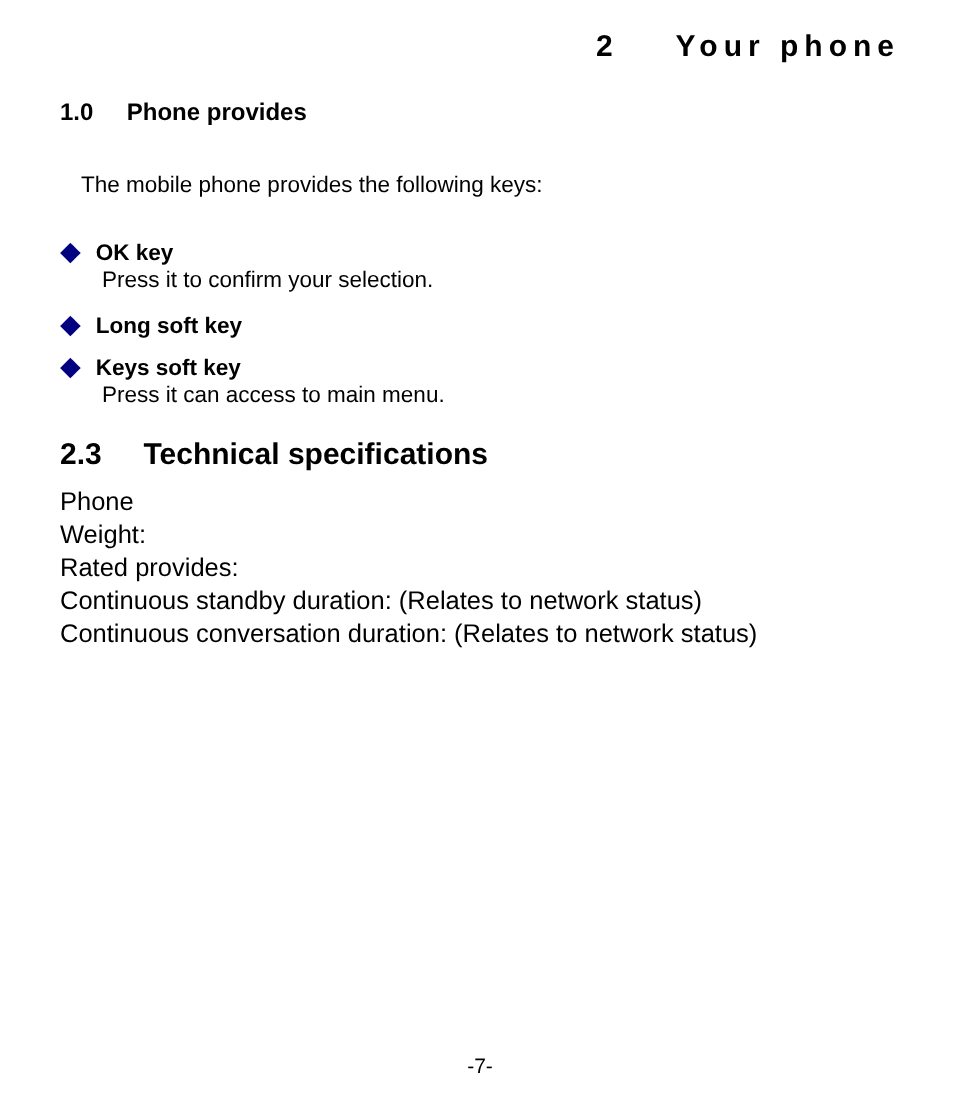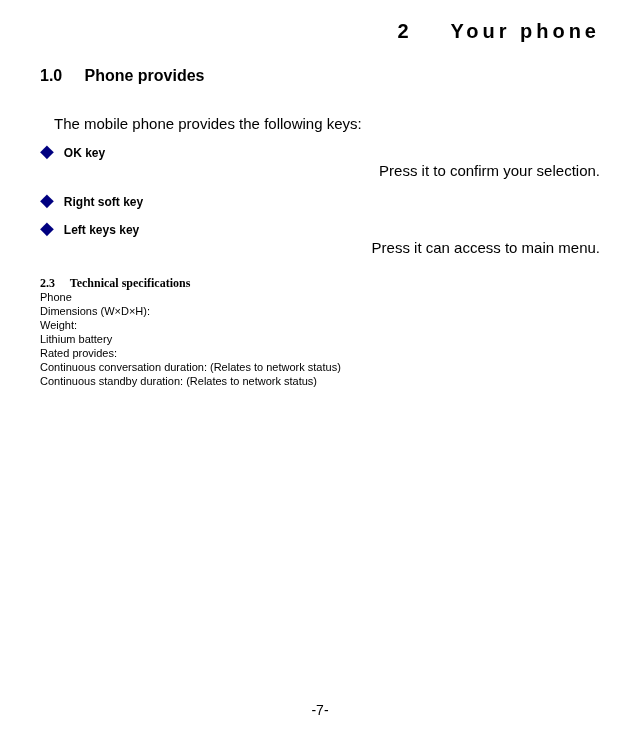--- a/index.html
+++ b/index.html
@@ -40,21 +40,21 @@
     .subsection {
       margin-bottom: 16px;
     }
 
     .section-22 {
       margin-top: 30px;
     }
 
     .intro-text {
       margin-left: 14px;
-      margin-bottom: 8px;
+      margin-bottom: 24px;
       font-size: 15px;
     }
 
     .key-item {
       display: flex;
       flex-direction: column;
       margin-bottom: 6px;
     }
 
     .key-label-row {
@@ -64,40 +64,39 @@
     }
 
     .diamond {
       color: #000080;
       font-size: 18px;
       flex-shrink: 0;
       margin-right: 4px;
     }
 
     .key-name {
-      font-size: 12px;
+      font-size: 15px;
       font-weight: bold;
     }
 
     .key-desc {
       margin-left: 28px;
       font-size: 15px;
       margin-bottom: 4px;
-      text-align: right;
     }
 
     .section-23-heading {
-      font-size: 12px;
+      font-size: 20px;
       font-weight: bold;
+      margin-bottom: 10px;
       margin-top: 4px;
-      font-family: Liberation Serif, serif;
     }
 
     .spec-item {
-      font-size: 11px;
+      font-size: 17px;
       margin-bottom: 2px;
     }
 
     .page-number {
       position: absolute;
       bottom: 16px;
       left: 0;
       right: 0;
       text-align: center;
       font-size: 14px;
@@ -131,46 +130,44 @@
       <div class="key-label-row">
         <span class="diamond">◆</span>
         <span class="key-name">OK key</span>
       </div>
       <div class="key-desc">Press it to confirm your selection.</div>
     </div>
 
     <div class="key-item">
       <div class="key-label-row">
         <span class="diamond">◆</span>
-        <span class="key-name">Right soft key</span>
+        <span class="key-name">Long soft key</span>
       </div>
     </div>
 
     <div class="key-item">
       <div class="key-label-row">
         <span class="diamond">◆</span>
-        <span class="key-name">Left keys key</span>
+        <span class="key-name">Keys soft key</span>
       </div>
       <div class="key-desc">Press it can access to main menu.</div>
     </div>
   </div>
 
   <div class="subsection">
     <div class="section-23-heading">
       <span>2.3</span>
       &nbsp;&nbsp;&nbsp;
       <span>Technical specifications</span>
     </div>
 
     <div>
       <div class="spec-item">Phone</div>
-      <div class="spec-item">Dimensions (W×D×H):</div>
       <div class="spec-item">Weight:</div>
-      <div class="spec-item">Lithium battery</div>
       <div class="spec-item">Rated provides:</div>
+      <div class="spec-item">Continuous standby duration: (Relates to network status)</div>
       <div class="spec-item">Continuous conversation duration: (Relates to network status)</div>
-      <div class="spec-item">Continuous standby duration: (Relates to network status)</div>
     </div>
   </div>
 
   <div class="page-number">-7-</div>
 
 </div>
 
 </body></html>

